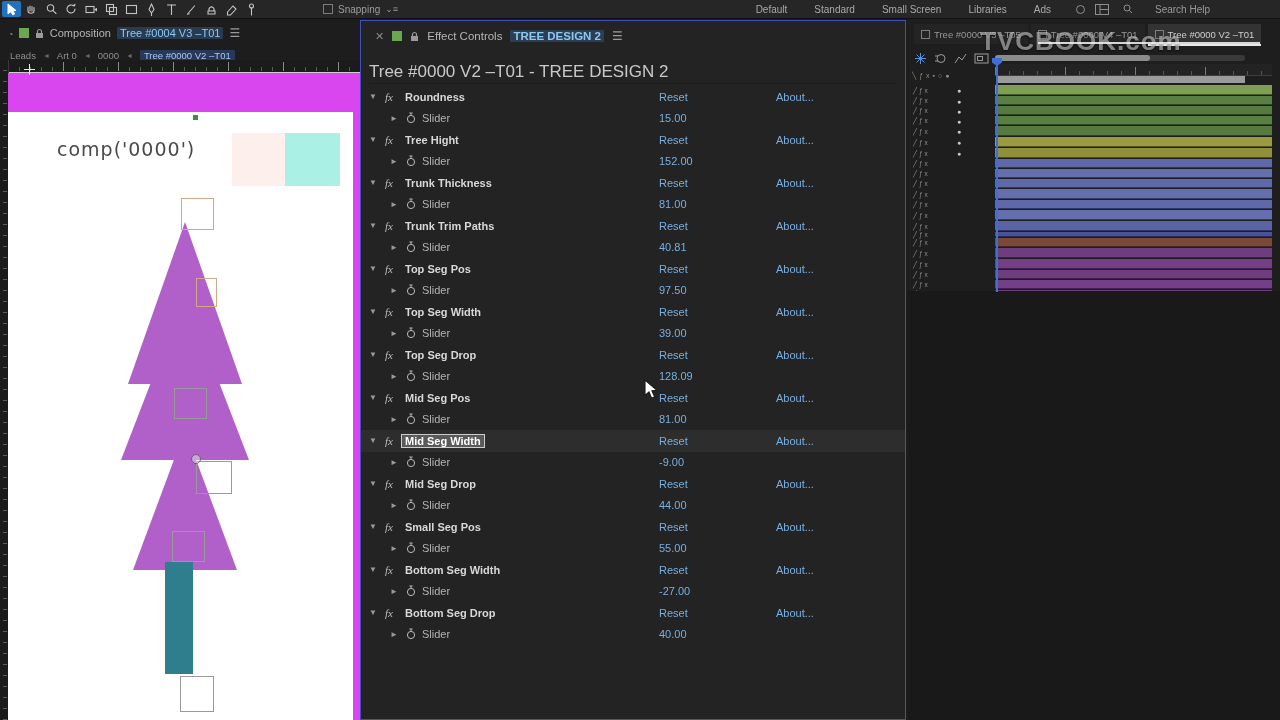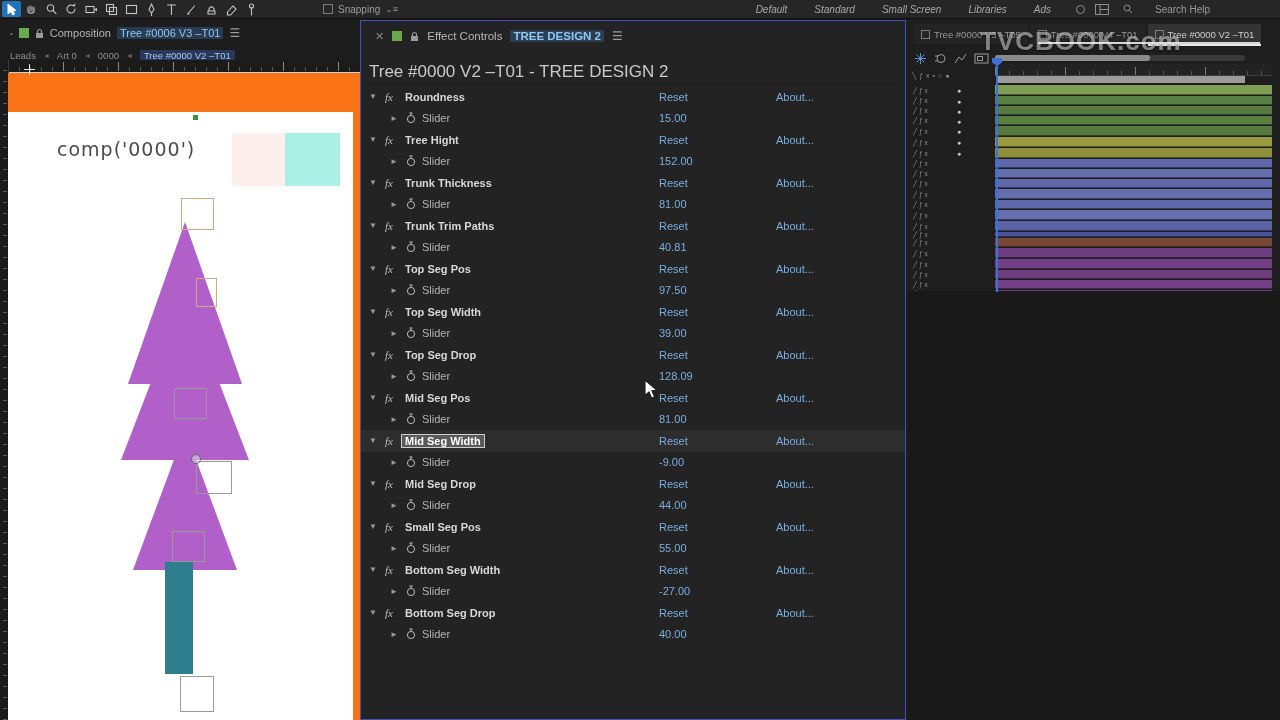--- a/index.html
+++ b/index.html
@@ -6,21 +6,21 @@
   .screen{position:relative;width:1280px;height:720px;overflow:hidden;background:#1d1d1d;
           font-family:"Liberation Sans",sans-serif;color:#bdbdbd;}
   
   .menubar{position:absolute;left:0;top:0;width:1280px;height:18px;background:#262626;
            border-bottom:1px solid #101010;display:flex;align-items:center;z-index:30;}
   .tools{display:flex;align-items:center;height:18px;padding-left:2px;gap:1px;}
   .tool{width:19px;height:16px;display:flex;align-items:center;justify-content:center;border-radius:2px;}
   .tool.active{background:#2273be;}
   .snap-group{display:flex;align-items:center;gap:5px;margin-left:62px;font-size:10px;color:#9d9d9d;}
   .snap-box{width:8px;height:8px;border:1px solid #7c7c7c;display:inline-block;}
-  .ws{display:flex;align-items:center;gap:27px;margin-left:auto;font-size:10px;color:#a9a9a9;font-style:italic;}
+  .ws{display:flex;align-items:center;gap:27px;margin-left:auto;font-size:10px;color:#a9a9a9;}
   .ws span{cursor:default;}
   .mb-icons{display:flex;align-items:center;gap:9px;margin-left:24px;}
   .search-group{display:flex;align-items:center;gap:22px;font-size:10px;color:#9a9a9a;margin-left:14px;margin-right:70px;}
   
   .comp-panel{position:absolute;left:0;top:18px;width:360px;height:702px;background:#1d1d1d;}
   .tabrow{position:absolute;left:0;top:4px;height:22px;display:flex;align-items:center;gap:6px;
           font-size:11px;color:#b5b5b5;padding-left:10px;white-space:nowrap;}
   .greensq{width:10px;height:10px;background:#6aa84f;display:inline-block;}
   .tab-hl{color:#8ec7f2;background:rgba(58,108,166,.38);padding:0 3px;border-radius:1px;}
   .hamb{color:#9a9a9a;font-size:12px;}
@@ -33,21 +33,21 @@
       background:repeating-linear-gradient(90deg,#5b5b5b 0 1px,transparent 1px 11px);}
   .ruler-h .major{position:absolute;left:0;right:0;bottom:1px;height:9px;
       background:repeating-linear-gradient(90deg,#8a8a8a 0 1px,transparent 1px 55px);}
   .ruler-v{position:absolute;left:0;top:42px;width:8px;bottom:0;background:#1b1b1b;border-right:1px solid #3a3a3a;}
   .ruler-v .minor{position:absolute;top:0;bottom:0;right:1px;width:4px;
       background:repeating-linear-gradient(0deg,#5b5b5b 0 1px,transparent 1px 11px);}
   .origin-cross{position:absolute;left:24px;top:46px;width:11px;height:11px;z-index:4;}
   .origin-cross:before,.origin-cross:after{content:"";position:absolute;background:#e8e8e8;}
   .origin-cross:before{left:5px;top:0;width:1px;height:11px;}
   .origin-cross:after{left:0;top:5px;width:11px;height:1px;}
-  .viewer{position:absolute;left:8px;top:55px;right:0;bottom:0;background:#f97316;overflow:hidden;}
+  .viewer{position:absolute;left:8px;top:55px;right:0;bottom:0;background:#d946ef;overflow:hidden;}
   .canvas{position:absolute;left:0;top:39px;width:345px;height:626px;background:#ffffff;}
   .comp-label{position:absolute;left:49px;top:26px;font-size:19px;letter-spacing:1px;color:#4a4a4a;
               font-family:"DejaVu Sans",sans-serif;}
   .swatch{position:absolute;top:21px;width:53px;height:53px;}
   .anchor-dot{position:absolute;left:185px;top:3px;width:5px;height:5px;background:#3d8f3d;}
   .tree-seg{position:absolute;clip-path:polygon(50% 0,0 100%,100% 100%);}
   .trunk{position:absolute;left:157px;top:450px;width:28px;height:112px;}
   .selbox{position:absolute;border:1px solid #9a9a9a;background:transparent;}
   .selbox.warm{border-color:#d2a785;}
   .anchor-circ{position:absolute;left:183px;top:342px;width:8px;height:8px;border:1px solid #666;
@@ -220,21 +220,21 @@
 
   <div class="comp-panel">
     <div class="tabrow">
       <span style="color:#777;font-size:8px;">•</span>
       <span class="greensq"></span>
       <svg width="9" height="11" viewBox="0 0 9 11">
           <rect x="1" y="5" width="7" height="5" fill="#9a9a9a"></rect>
           <path d="M2.5 5 V3.5 a2 2 0 0 1 4 0 V5" fill="none" stroke="#9a9a9a" stroke-width="1.2"></path>
         </svg>
       <span>Composition</span>
-      <span class="tab-hl">Tree #0006 V3 –T01</span>
+      <span class="tab-hl">Tree #0004 V3 –T01</span>
       <span class="hamb">☰</span>
     </div>
     <div class="breadcrumb" id="breadcrumb">
         <span>Leads</span>
         <span class="crumb-sep">◄</span>
         <span>Art 0</span>
         <span class="crumb-sep">◄</span>
         <span>0000</span>
         <span class="crumb-sep">◄</span>
         <span class="crumb-active">Tree #0000 V2 –T01</span>

